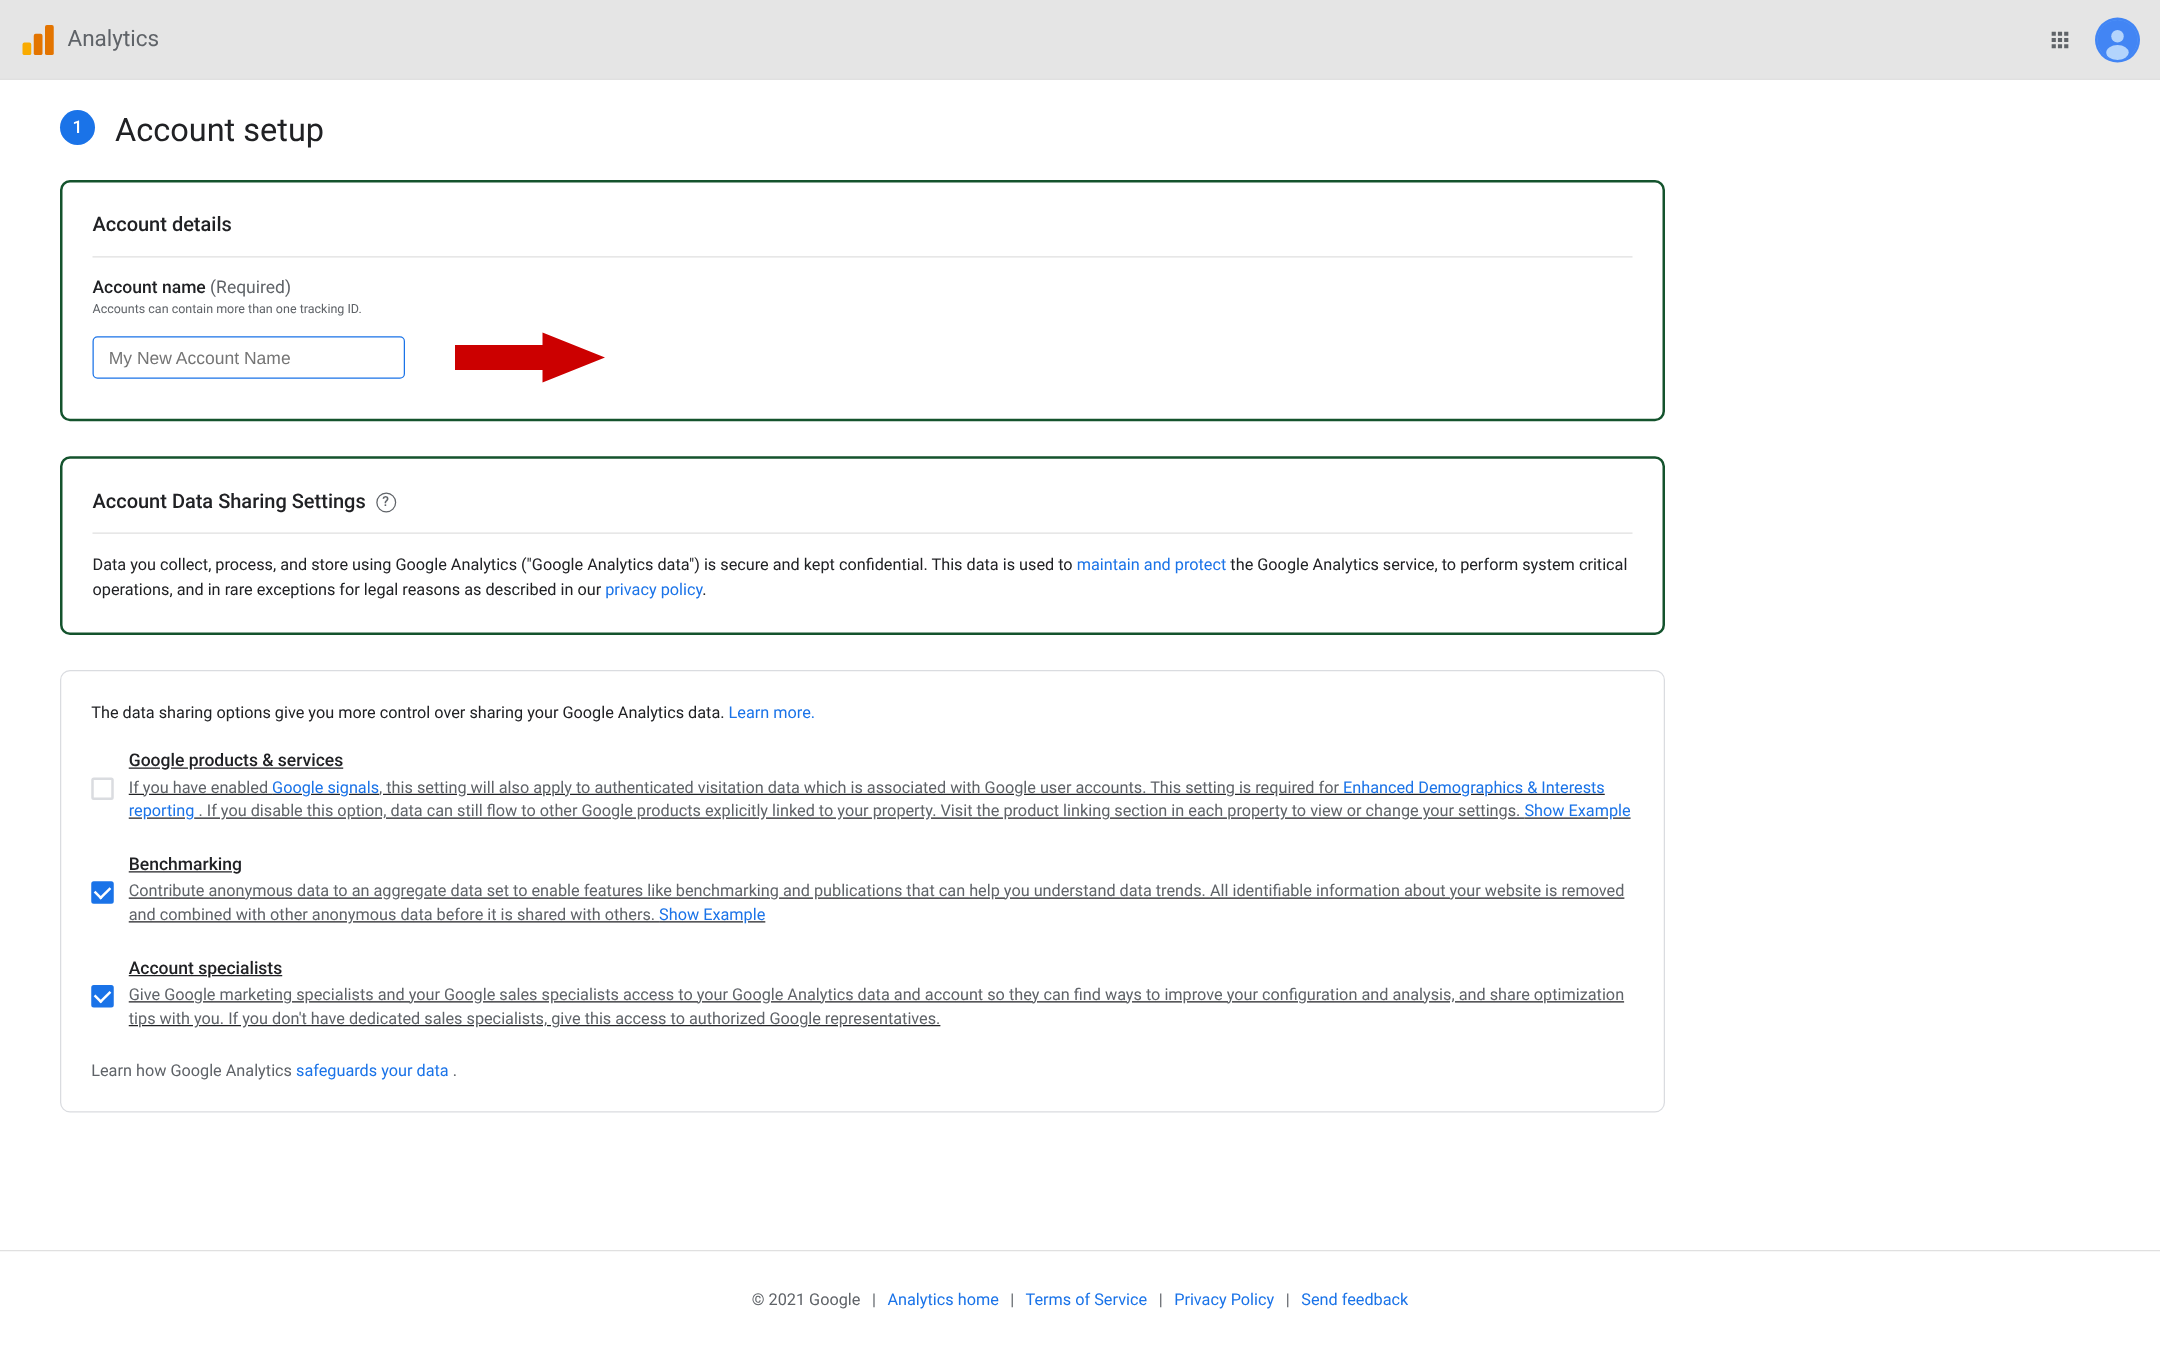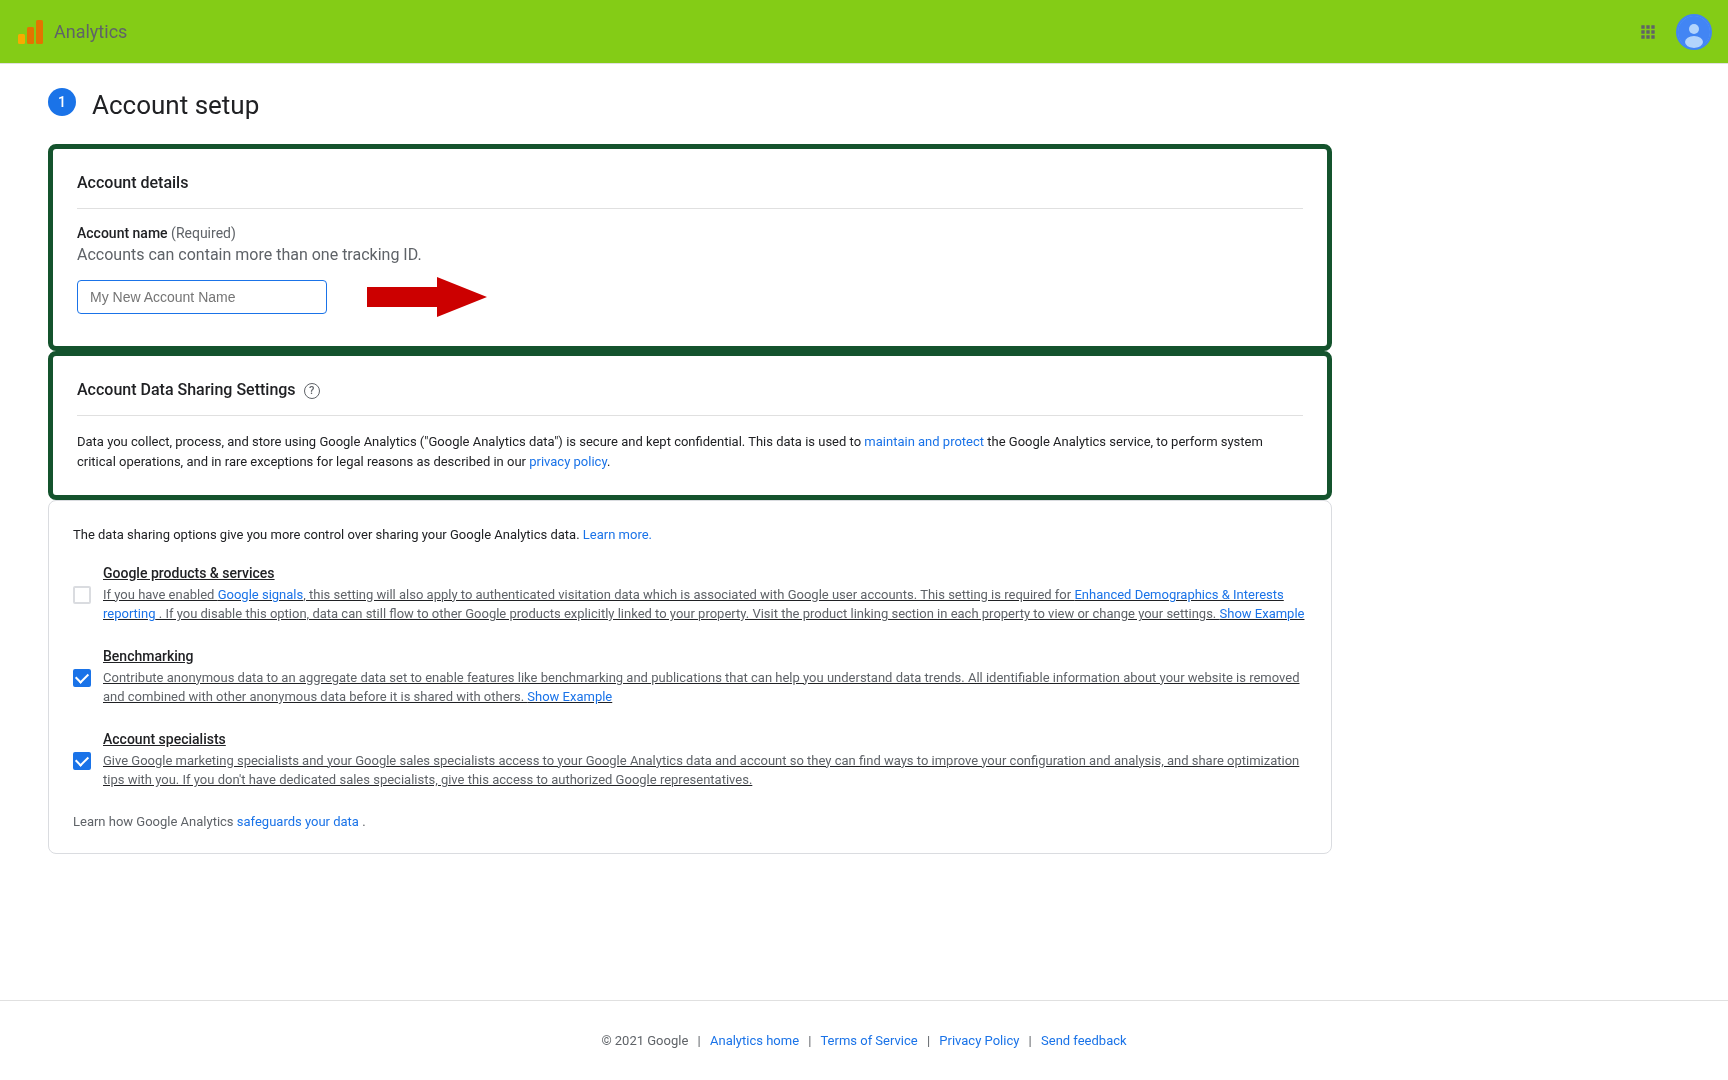--- a/index.html
+++ b/index.html
@@ -14,21 +14,21 @@
     }
 
     
     .header {
       display: flex;
       align-items: center;
       justify-content: space-between;
       padding: 0 16px;
       height: 64px;
       border-bottom: 1px solid #e0e0e0;
-      background: #84cc16;
+      background: #e5e5e5;
     }
     .header-left {
       display: flex;
       align-items: center;
       gap: 10px;
     }
     .analytics-logo {
       display: flex;
       align-items: flex-end;
       gap: 2px;
@@ -106,24 +106,24 @@
     }
     .step-title {
       font-size: 26px;
       font-weight: 400;
       color: #202124;
       padding-top: 2px;
     }
 
     
     .card {
-      border: 5px solid #14532d;
+      border: 2px solid #14532d;
       border-radius: 8px;
       padding: 24px;
-      margin-bottom: 0;
+      margin-bottom: 28px;
     }
     .card-title {
       font-size: 16px;
       font-weight: 500;
       color: #202124;
       margin-bottom: 16px;
       padding-bottom: 16px;
       border-bottom: 1px solid #e0e0e0;
     }
 
@@ -132,21 +132,21 @@
       font-size: 14px;
       font-weight: 500;
       color: #202124;
       margin-bottom: 4px;
     }
     .field-label .required-note {
       font-weight: 400;
       color: #5f6368;
     }
     .field-hint {
-      font-size: 16px;
+      font-size: 10px;
       color: #5f6368;
       margin-bottom: 8px;
     }
     .field-input-wrapper {
       display: flex;
       align-items: center;
       gap: 40px;
     }
     .text-input {
       border: 1px solid #1a73e8;

